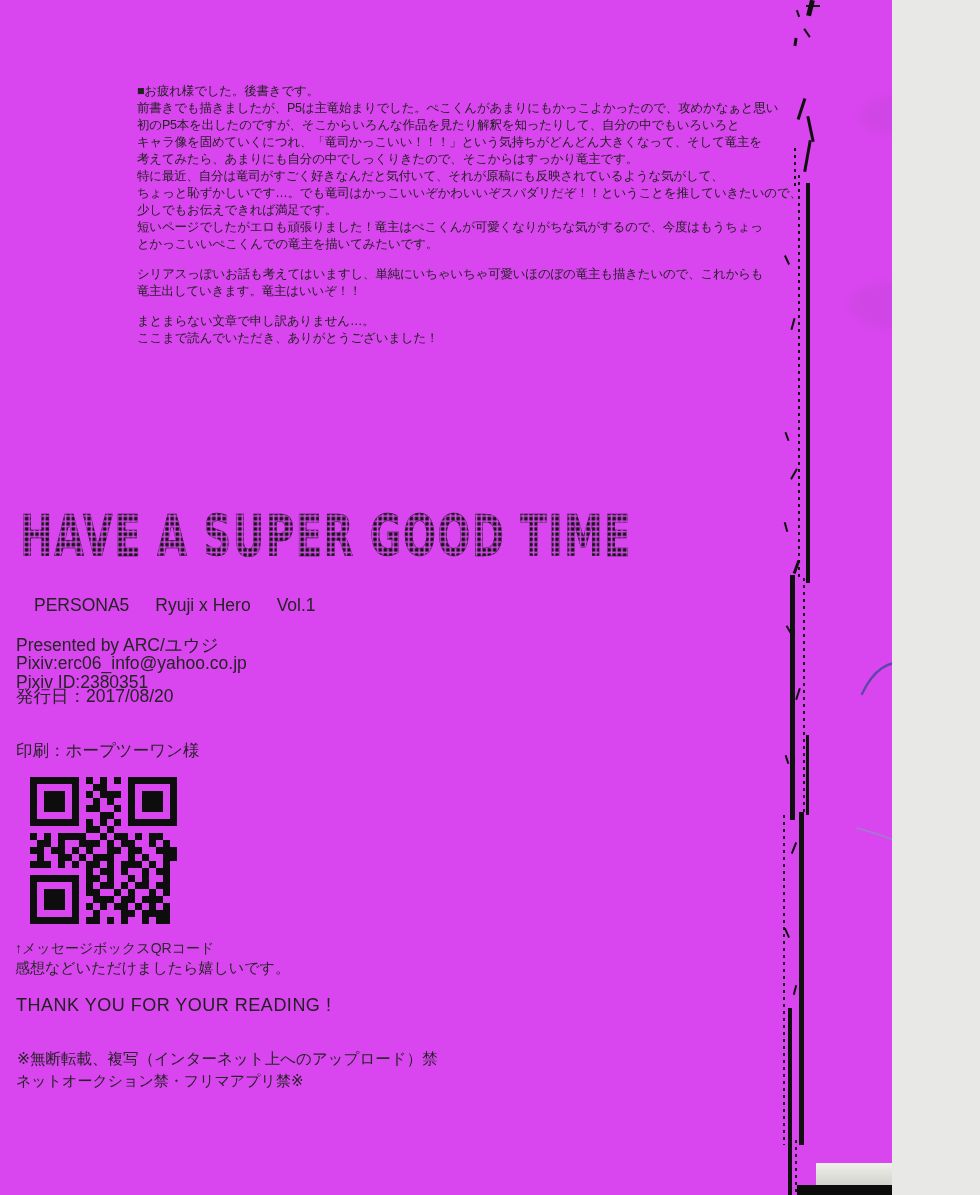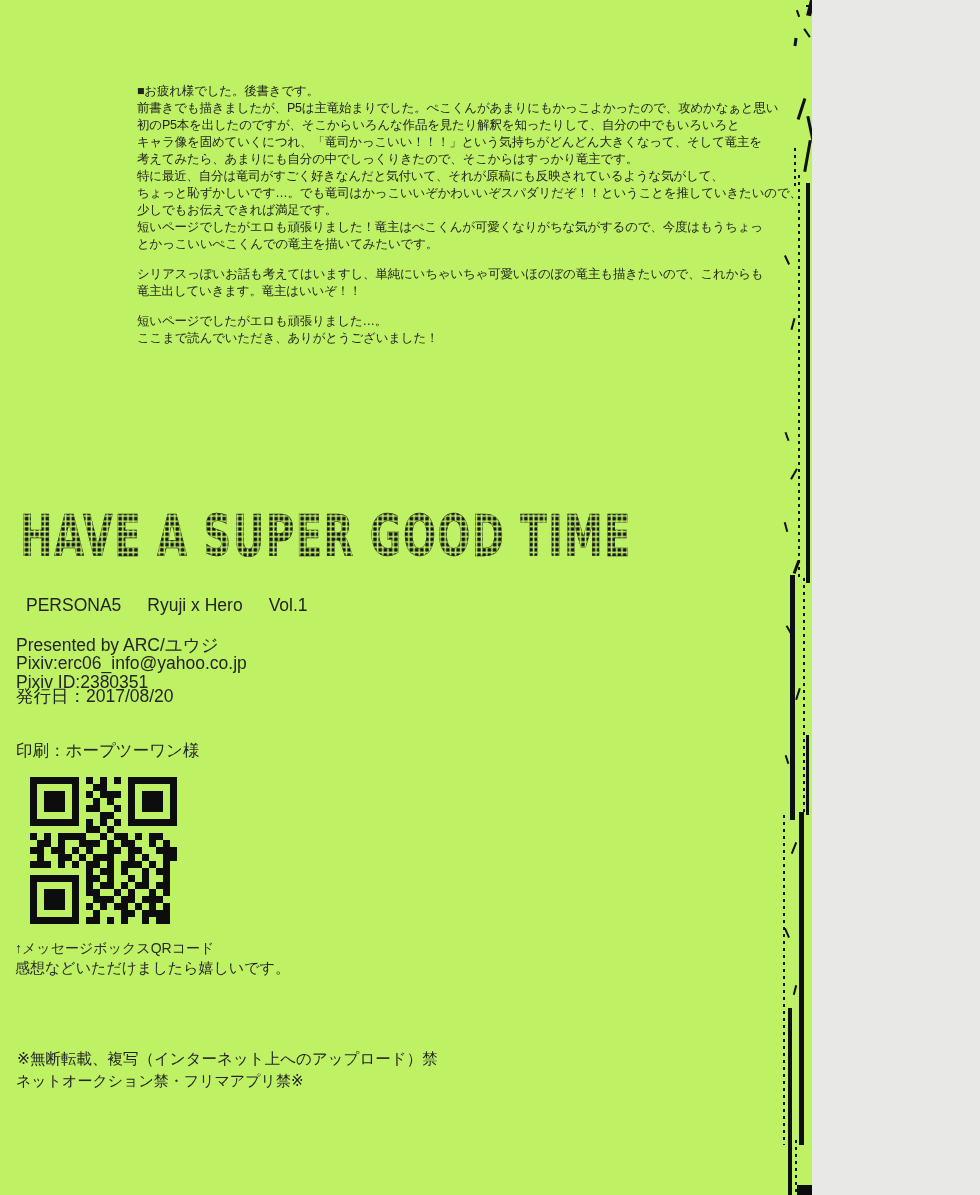--- a/index.html
+++ b/index.html
@@ -1,36 +1,36 @@
 <!DOCTYPE html>
 <html><head>
 <meta charset="utf-8">
 <style>
   html,body{margin:0;padding:0;background:#e8e8e6;}
   #page{
     position:relative;
-    width:812px;height:1195px;
-    background:#bef264;
+    width:892px;height:1195px;
+    background:#d946ef;
     overflow:hidden;
     font-family:"Liberation Sans","DejaVu Sans",sans-serif;
     color:#1c1c1c;
   }
   
   .afterword{
     position:absolute;left:137px;top:83px;width:600px;
     font-size:12.5px;line-height:17px;letter-spacing:-0.2px;
     color:#222;
   }
   .afterword p{margin:0;}
   .afterword p + p{margin-top:13px;}
   .ln{white-space:nowrap;}
   
   .title-svg{position:absolute;left:14px;top:506px;}
   
-  .subtitle{position:absolute;left:26px;top:595px;font-size:17.5px;color:#232323;}
+  .subtitle{position:absolute;left:34px;top:595px;font-size:17.5px;color:#232323;}
   .subtitle span{margin-right:26px;}
   .subtitle span:last-child{margin-right:0;}
   
   .credit{position:absolute;left:16px;font-size:17.5px;color:#242424;white-space:nowrap;}
   .c-presented{top:633px;}
   .c-mail{top:653px;}
   .c-pixiv{top:672px;}
   .c-date{top:684px;}
   .c-print{top:740px;font-size:16.5px;}
   
@@ -80,21 +80,21 @@
       <div class="ln">短いページでしたがエロも頑張りました！竜主はぺこくんが可愛くなりがちな気がするので、今度はもうちょっ</div>
       <div class="ln">とかっこいいぺこくんでの竜主を描いてみたいです。</div>
     <p></p>
     <p>
       </p>
       <div class="ln">シリアスっぽいお話も考えてはいますし、単純にいちゃいちゃ可愛いほのぼの竜主も描きたいので、これからも</div>
       <div class="ln">竜主出していきます。竜主はいいぞ！！</div>
     <p></p>
     <p>
       </p>
-      <div class="ln">短いページでしたがエロも頑張りました…。</div>
+      <div class="ln">まとまらない文章で申し訳ありません…。</div>
       <div class="ln">ここまで読んでいただき、ありがとうございました！</div>
     <p></p>
   </div>
 
   <svg class="title-svg" width="640" height="64" viewBox="0 0 640 64">
     <defs>
       <pattern id="dotpat" width="5.2" height="5.2" patternUnits="userSpaceOnUse">
         <rect x="0.4" y="0.4" width="3.6" height="3.6" fill="#171717"></rect>
       </pattern>
     </defs>
@@ -550,20 +550,21 @@
       <div class="qm"></div>
       <div class="qm on"></div>
       <div class="qm"></div>
       <div class="qm on"></div>
       <div class="qm on"></div>
       <div class="qm"></div>
     </div>
   <div class="qr-cap1">↑メッセージボックスQRコード</div>
   <div class="qr-cap2">感想などいただけましたら嬉しいです。</div>
 
+  <div class="thanks">THANK YOU FOR YOUR READING !</div>
 
   <div class="notice1">※無断転載、複写（インターネット上へのアップロード）禁</div>
   <div class="notice2">ネットオークション禁・フリマアプリ禁※</div>
 
   <div>
 
     <div class="art" style="left:806px;top:183px;width:4px;height:400px;"></div>
     <div class="art" style="left:790px;top:575px;width:5px;height:245px;"></div>
     <div class="art" style="left:806px;top:735px;width:3px;height:80px;"></div>
     <div class="art" style="left:799px;top:812px;width:5px;height:333px;"></div>

